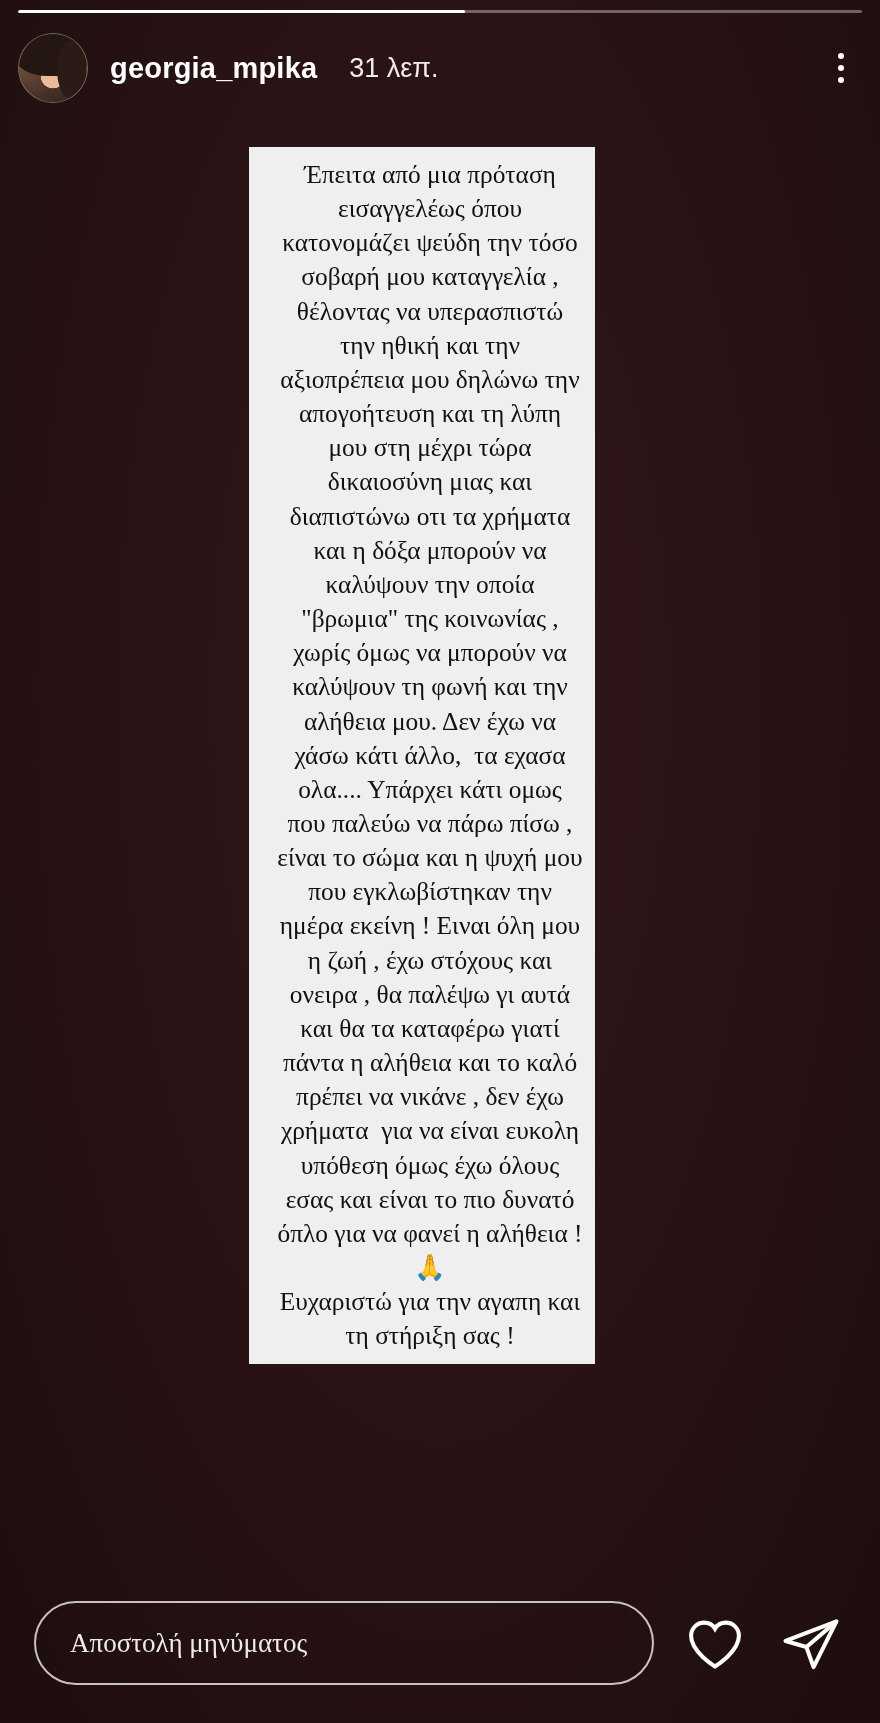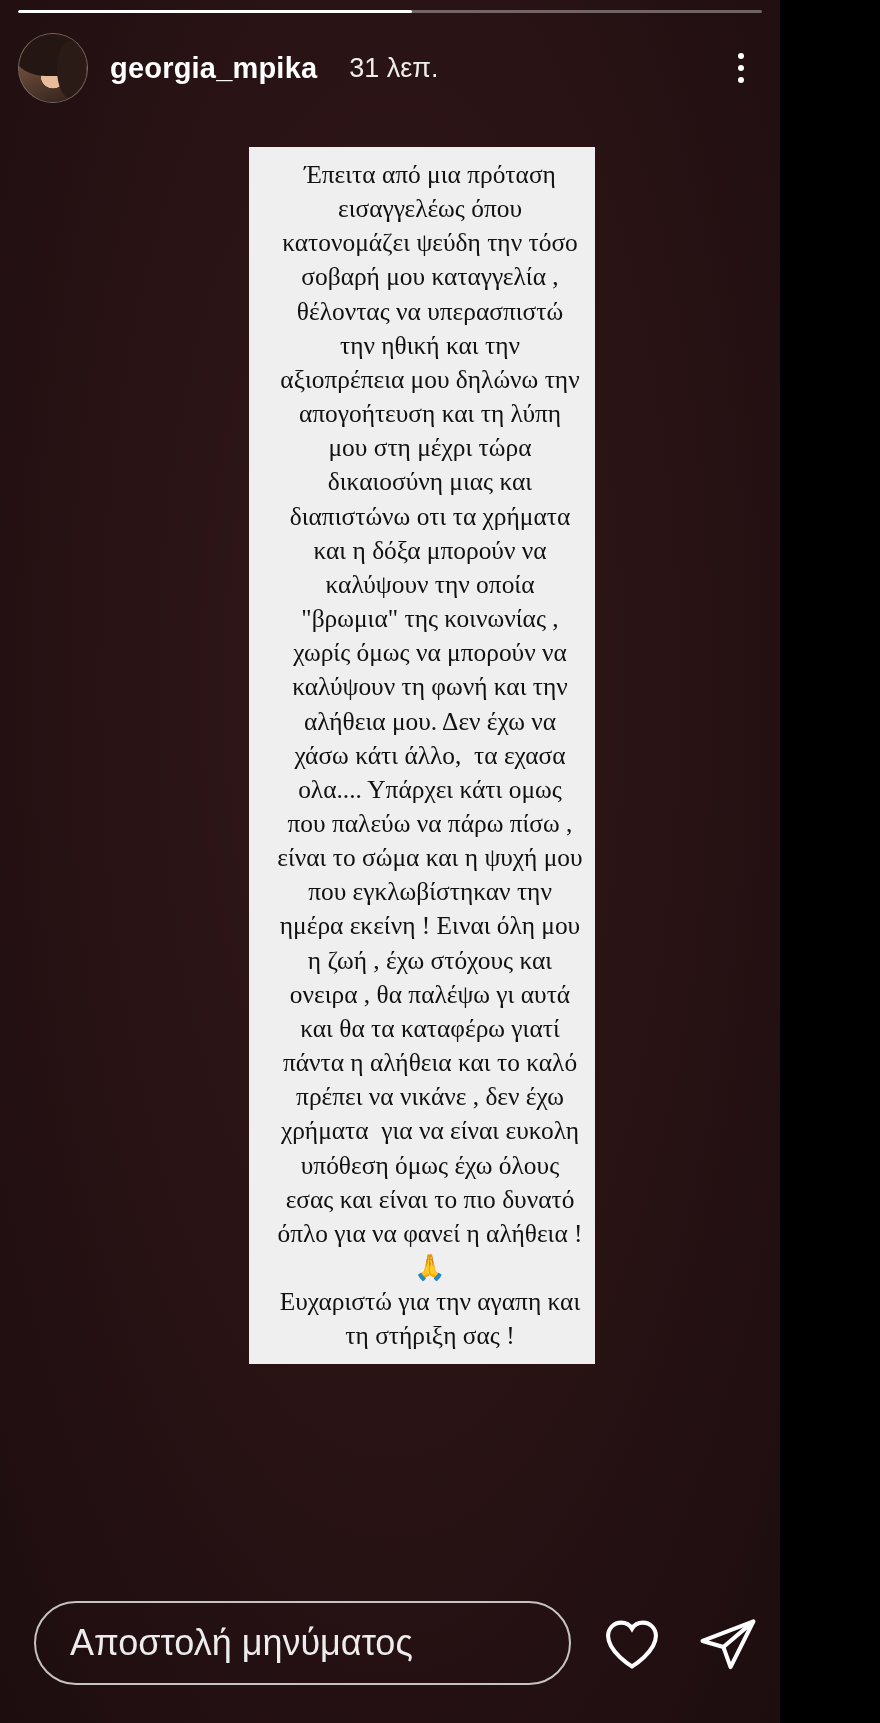--- a/index.html
+++ b/index.html
@@ -8,21 +8,21 @@
     background: #000;
   }
   body {
     width: 880px;
     height: 1723px;
     overflow: hidden;
     font-family: "Liberation Sans", sans-serif;
   }
   .story {
     position: relative;
-    width: 780px;
+    width: 880px;
     height: 1723px;
     background: #2a1416;
     background: radial-gradient(ellipse at 50% 40%, #331a1c 0%, #2a1315 45%, #1d0d0f 100%);
     overflow: hidden;
   }
   
   .progress-wrap {
     position: absolute;
     top: 10px;
     left: 18px;
@@ -150,25 +150,25 @@
     padding: 0 34px;
     box-sizing: border-box;
   }
   .msg-input {
     flex: 1 1 auto;
     height: 84px;
     border: 2px solid rgba(255,255,255,0.75);
     border-radius: 42px;
     background: transparent;
     color: rgba(255,255,255,0.95);
-    font-size: 36px;
+    font-size: 27px;
     padding: 0 34px;
     box-sizing: border-box;
     outline: none;
-    font-family: Liberation Sans, sans-serif;
+    font-family: Liberation Serif, serif;
   }
   .msg-input::placeholder {
     color: rgba(255,255,255,0.92);
   }
   .icon-btn {
     flex: 0 0 auto;
     width: 70px;
     height: 70px;
     margin-left: 26px;
     display: flex;

